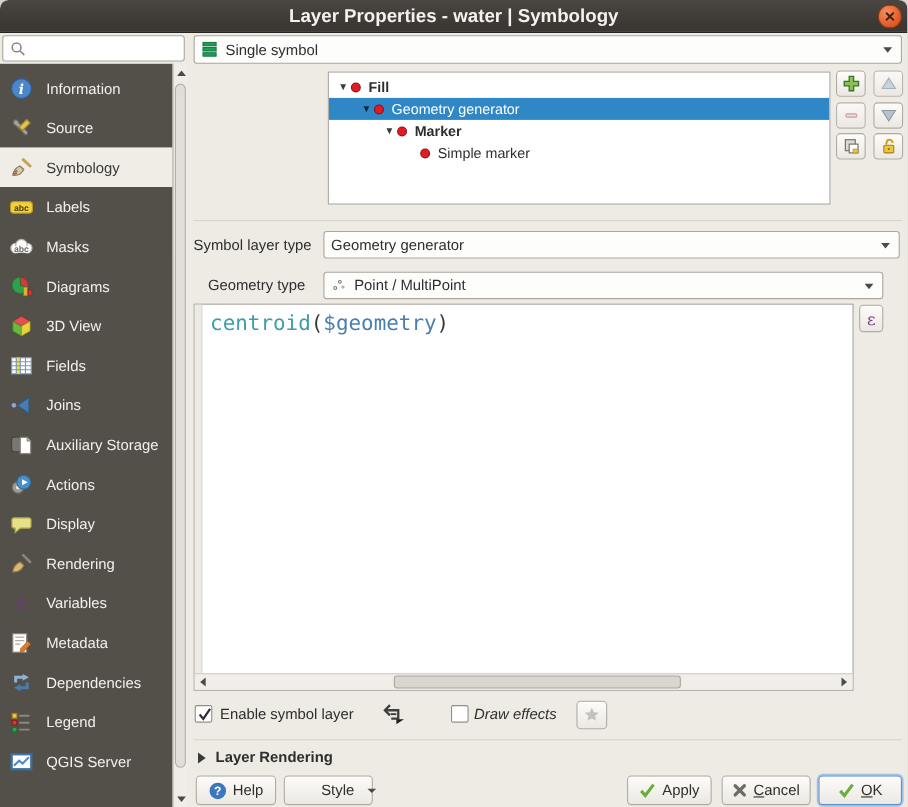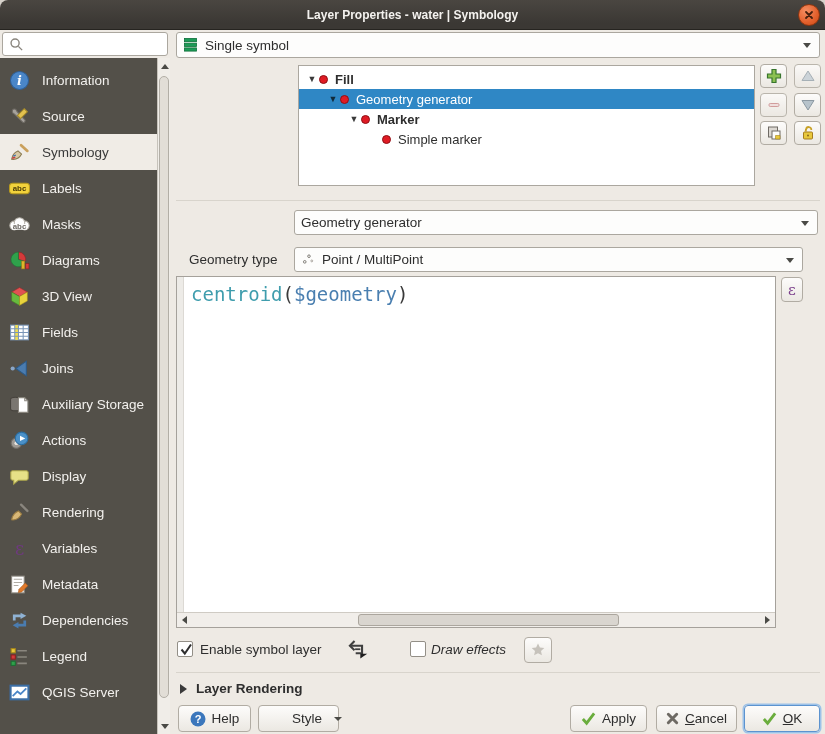--- a/index.html
+++ b/index.html
@@ -15,21 +15,21 @@
   *{margin:0;padding:0;box-sizing:border-box;}
   html,body{width:825px;height:734px;overflow:hidden;background:#d7d2cb;}
   body{font-family:"Liberation Sans","DejaVu Sans",sans-serif;font-size:13.5px;color:#2e2e2e;}
   .window{position:absolute;left:0;top:0;width:825px;height:734px;background:var(--dialog-bg);
     border-radius:8px 8px 0 0;overflow:hidden;}
 
   
   .titlebar{position:absolute;left:0;top:0;width:825px;height:30px;
     background:linear-gradient(#4a4641,#3b3834 80%);border-bottom:1px solid #262420;
     display:flex;align-items:center;justify-content:center;}
-  .titlebar .title{color:#f4f2ef;font-weight:bold;font-size:12px;}
+  .titlebar .title{color:#f4f2ef;font-weight:bold;font-size:17px;}
   .close-btn{position:absolute;right:5px;top:4px;width:22px;height:22px;border-radius:50%;
     background:radial-gradient(circle at 35% 30%,#f58f63,#e25f2b 60%,#c64a18);
     border:1px solid #8e3610;display:flex;align-items:center;justify-content:center;cursor:pointer;}
   .close-btn svg{display:block;}
 
   
   .search-strip{position:absolute;left:0;top:30px;width:170px;height:28px;background:var(--dialog-bg);}
   .search-box{position:absolute;left:2px;top:2px;width:166px;height:24px;background:#fff;
     border:1px solid #aba79f;border-radius:3px;display:flex;align-items:center;padding-left:6px;}
   .sidebar{position:absolute;left:0;top:58px;width:157px;height:676px;background:var(--sidebar-bg);
@@ -398,20 +398,21 @@
             <path d="M6 7 V4.8 a2.6 2.6 0 0 1 5.2-.6" fill="none" stroke="#c9a227" stroke-width="1.8" transform="rotate(14 8 5)"></path>
             <rect x="3.5" y="7" width="9" height="7" rx="1" fill="#e8c83c" stroke="#a67c1e"></rect>
             <circle cx="8" cy="10.5" r="1" fill="#8a671a"></circle>
           </svg>
         </span>
       </div>
     </div>
 
   <div class="hsep" style="left:176px;top:200px;width:644px;"></div>
 
+  <div class="prop-label" style="left:176px;top:210px;">Symbol layer type</div>
   <div class="combo" style="left:294px;top:210px;width:524px;height:25px;">
     <span>Geometry generator</span>
     <span class="arrow"></span>
   </div>
 
   <div class="prop-label" style="left:189px;top:247px;">Geometry type</div>
   <div class="combo" style="left:294px;top:247px;width:509px;height:25px;">
     <span style="display:flex;">
         <svg width="15" height="15" viewBox="0 0 16 16">
           <circle cx="4" cy="10.5" r="1.4" fill="none" stroke="#7a7670" stroke-width="1"></circle>

